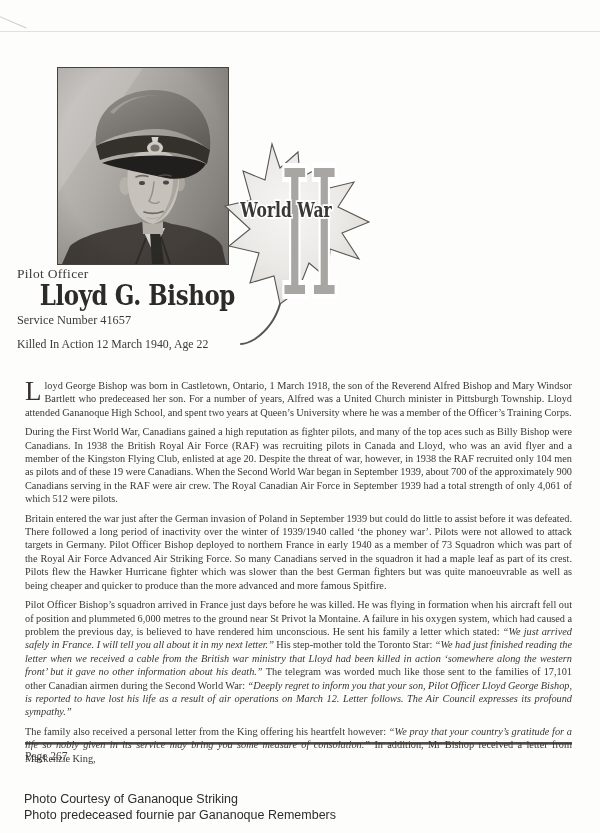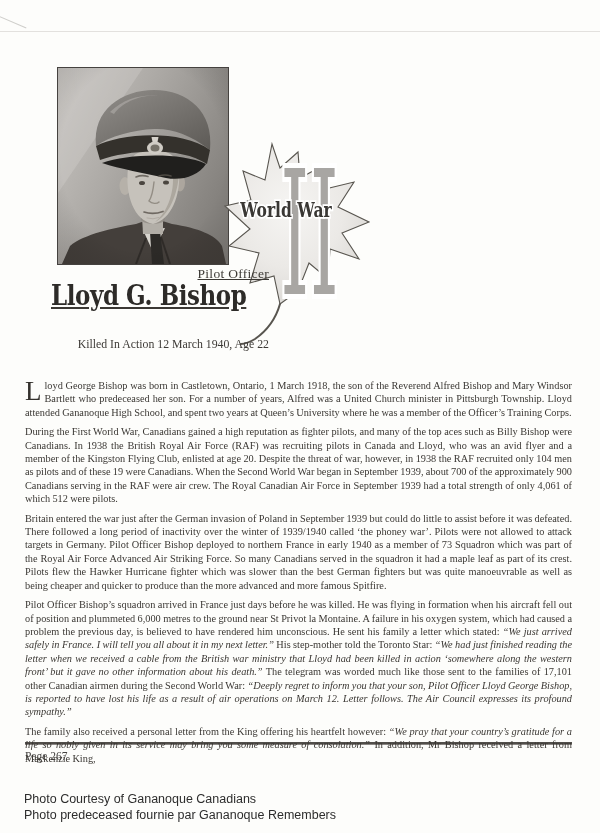--- a/index.html
+++ b/index.html
@@ -9,27 +9,27 @@
   .scan-hairline{position:absolute;left:0;top:31px;width:600px;height:1px;background:#e3e1de;}
   .scan-scratch{position:absolute;left:-3px;top:15px;width:32px;height:1px;background:#bfbdba;
         transform:rotate(23deg);transform-origin:left top;opacity:.75;}
   
   .photo-frame{position:absolute;left:57px;top:67px;width:170px;height:196px;
         border:1px solid #45423f;z-index:1;}
   .photo-frame svg{display:block;}
   
   .leaf-wrap{position:absolute;left:222px;top:140px;width:150px;height:212px;z-index:2;text-decoration:underline;}
   
-  .title-block{position:absolute;left:17px;top:266px;width:252px;text-align:right;z-index:3;text-decoration:underline;}
+  .title-block{position:absolute;left:17px;top:266px;width:252px;text-align:left;z-index:3;}
   .rank{font-size:13.5px;color:#3d3a36;letter-spacing:.3px;}
   .name{font-family:"DejaVu Serif",serif;font-weight:bold;font-size:28px;line-height:30px;
         color:#2d2b28;transform:scaleX(.82);transform-origin:50% 50%;margin:-1px 0 2px 0;
         letter-spacing:-.5px;}
   .service{font-size:12.3px;color:#3d3a36;}
-  .killed-block{position:absolute;left:17px;top:337px;width:252px;text-align:right;
+  .killed-block{position:absolute;left:17px;top:337px;width:252px;text-align:left;
         font-size:11.8px;line-height:15.5px;color:#3d3a36;z-index:3;}
   
   .article{position:absolute;left:25px;top:379px;width:547px;font-size:10.3px;line-height:13.4px;
         text-align:justify;color:#3a3733;word-spacing:-.3px;z-index:3;}
   .article p{margin:0 0 6px 0;}
   .dropcap{float:left;font-size:27px;line-height:22px;padding:1px 3px 0 0;color:#34312d;}
   .it{font-style:italic;}
   
   .rule{position:absolute;left:25px;top:742px;width:547px;height:2px;background:#514e4a;
         border-bottom:1px solid #8a8784;}
@@ -119,33 +119,34 @@
       </g>
       <g transform="translate(64,77) scale(0.76,1)">
         <text text-anchor="middle" x="0" y="0" font-family="'DejaVu Serif',serif" font-weight="bold" font-size="20.5" fill="#393734" stroke="#ffffff" stroke-width="3.6" paint-order="stroke">World War</text>
       </g>
     </svg>
   </div>
 
   <div class="title-block">
     <div class="rank">Pilot Officer</div>
     <div class="name">Lloyd G. Bishop</div>
+    <div class="service">Service Number 41657</div>
   </div>
   <div class="killed-block">
     <div>Killed In Action 12 March 1940, Age 22</div>
   </div>
 
   <div class="article">
       <p><span class="dropcap">L</span><span>loyd George Bishop was born in Castletown, Ontario, 1 March 1918, the son of the Reverend Alfred Bishop and Mary Windsor Bartlett who predeceased her son.  For a number of years, Alfred was a United Church minister in Pittsburgh Township. Lloyd attended Gananoque High School, and spent two years at Queen’s University where he was a member of the Officer’s Training Corps.</span></p>
       <p><span>During the First World War, Canadians gained a high reputation as fighter pilots, and many of the top aces such as Billy Bishop were Canadians.  In 1938 the British Royal Air Force (RAF) was recruiting pilots in Canada and Lloyd, who was an avid flyer and a member of the Kingston Flying Club, enlisted at age 20. Despite the threat of war, however, in 1938 the RAF recruited only 104 men as pilots and of these 19 were Canadians. When the Second World War began in September 1939, about 700 of the approximately 900 Canadians serving in the RAF were air crew. The Royal Canadian Air Force in September 1939 had a total strength of only 4,061 of which 512 were pilots.</span></p>
       <p><span>Britain entered the war just after the German invasion of Poland in September 1939 but could do little to assist before it was defeated. There followed a long period of inactivity over the winter of 1939/1940 called ‘the phoney war’. Pilots were not allowed to attack targets in Germany. Pilot Officer Bishop deployed to northern France in early 1940 as a member of 73 Squadron which was part of the Royal Air Force Advanced Air Striking Force. So many Canadians served in the squadron it had a maple leaf as part of its crest. Pilots flew the Hawker Hurricane fighter which was slower than the best German fighters but was quite manoeuvrable as well as being cheaper and quicker to produce than the more advanced and more famous Spitfire.</span></p>
       <p><span>Pilot Officer Bishop’s squadron arrived in France just days before he was killed. He was flying in formation when his aircraft fell out of position and plummeted 6,000 metres to the ground near St Privot la Montaine. A failure in his oxygen system, which had caused a problem the previous day, is believed to have rendered him unconscious. He sent his family a letter which stated: </span><span class="it">“We just arrived safely in France. I will tell you all about it in my next letter.”</span><span> His step-mother told the Toronto Star: </span><span class="it">“We had just finished reading the letter when we received a cable from the British war ministry that Lloyd had been killed in action ‘somewhere along the western front’ but it gave no other information about his death.”</span><span> The telegram was worded much like those sent to the families of 17,101 other Canadian airmen during the Second World War: </span><span class="it">“Deeply regret to inform you that your son, Pilot Officer Lloyd George Bishop, is reported to have lost his life as a result of air operations on March 12. Letter follows. The Air Council expresses its profound sympathy.”</span></p>
       <p><span>The family also received a personal letter from the King offering his heartfelt however: </span><span class="it">“We pray that your country’s gratitude for a life so nobly given in its service may bring you some measure of consolation.”</span><span>  In addition, Mr Bishop received a letter from Mackenzie King,</span></p>
     </div>
 
   <div class="rule"></div>
   <div class="page-label">Page 267</div>
   <div class="credits">
-    <div>Photo Courtesy of Gananoque Canadians</div>
+    <div>Photo Courtesy of Gananoque Striking</div>
     <div>Photo predeceased fournie par Gananoque Remembers</div>
   </div>
 
 </div>
 
 </body></html>

